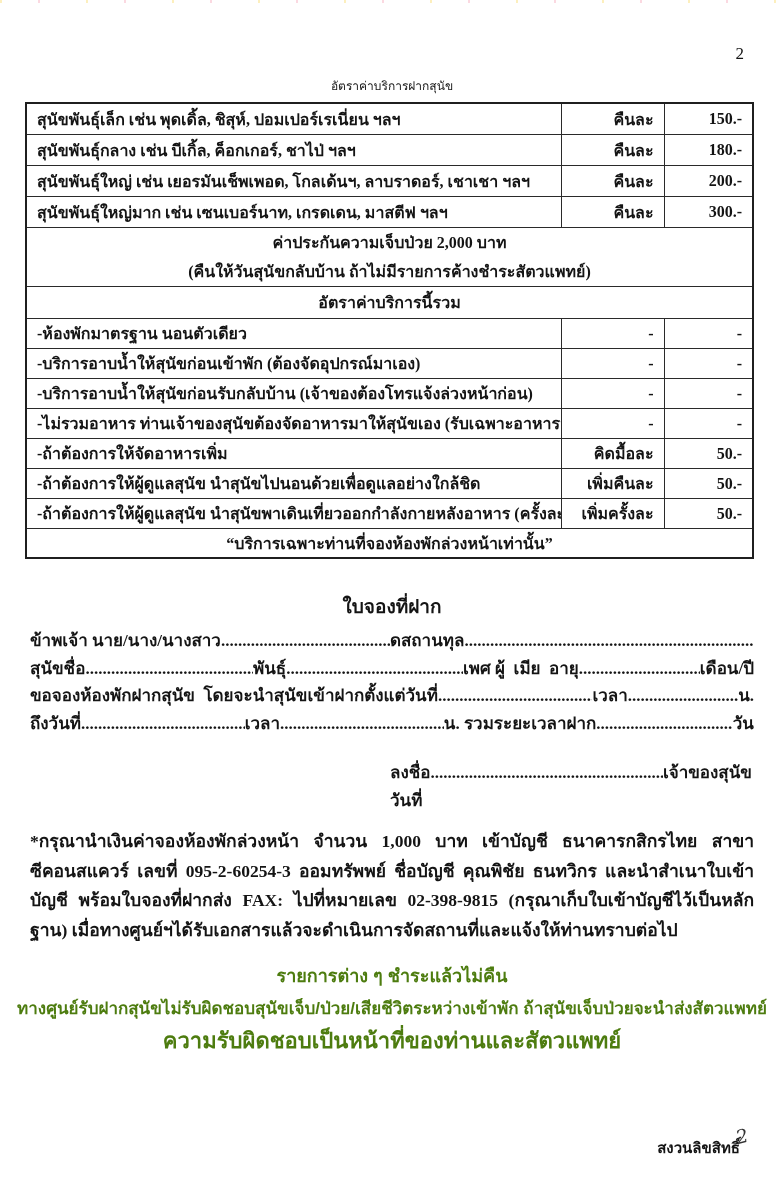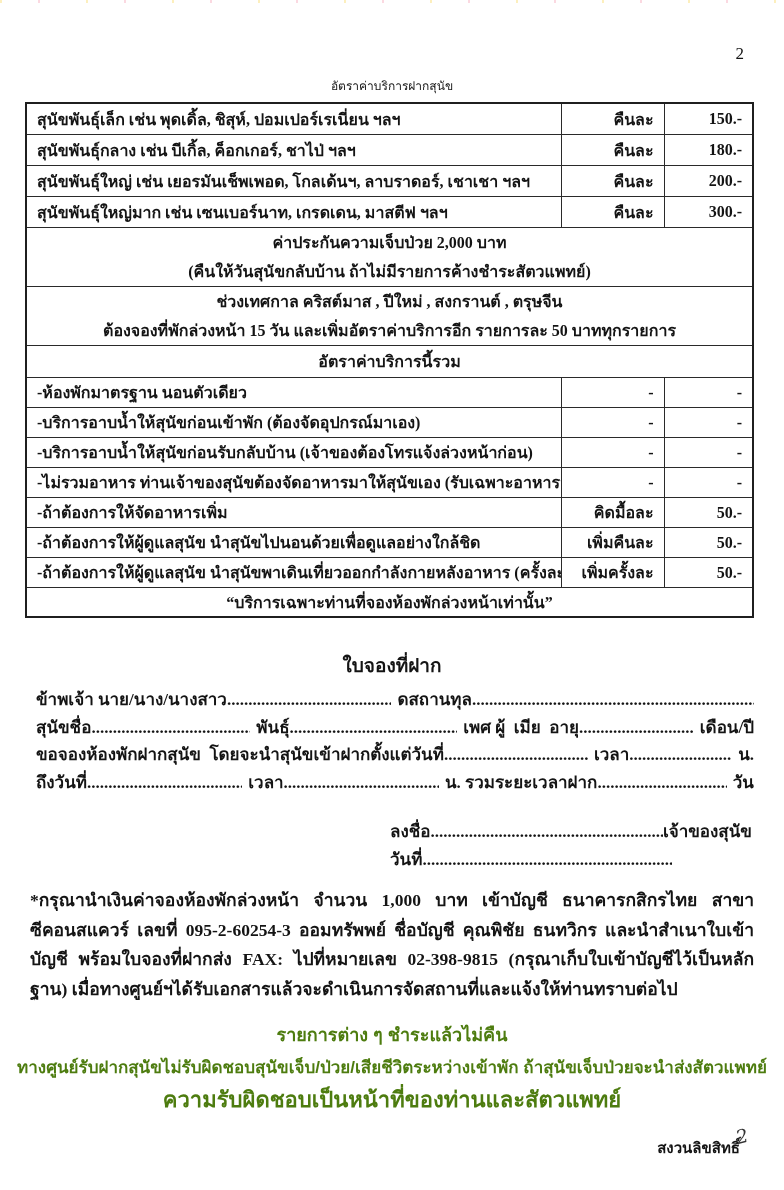--- a/index.html
+++ b/index.html
@@ -36,30 +36,30 @@
   td.unit,td.price{text-align:right;padding-right:13px;}
   tr.r-price td{height:30px;}
   tr.r-inc td{height:29px;}
   td.merged{padding:5px 8px;text-align:center;white-space:normal;}
   td.merged .mline{line-height:29px;}
   tr.r-head td{height:31px;text-align:center;}
   tr.r-quote td{height:28px;text-align:center;}
   .form-title{margin-top:36px;text-align:center;font-size:19px;font-weight:bold;line-height:24px;}
   .form-lines{margin:8px 30px 0 30px;font-size:17px;font-weight:bold;}
   .fline{display:flex;line-height:27.5px;}
-  .fline .t{flex:0 0 auto;white-space:pre;margin-left:6px;}
+  .fline .t{flex:0 0 auto;white-space:pre;}
   .fline .dots{flex-grow:1;flex-basis:0;min-width:0;overflow:hidden;white-space:nowrap;}
   .fline .g7{flex-grow:7;} .fline .g12{flex-grow:12;}
   .fline .g18{flex-grow:18;} .fline .g19{flex-grow:19;} .fline .g13{flex-grow:13;}
   .fline .g21{flex-grow:21;} .fline .g15{flex-grow:15;}
   .sig-block{margin:22px 32px 0 390px;font-size:17px;font-weight:bold;}
   .sig-line{display:flex;line-height:28px;}
   .sig-line .t{flex:0 0 auto;white-space:pre;}
   .sig-line .dots{flex-grow:1;flex-basis:0;min-width:0;overflow:hidden;white-space:nowrap;}
-  .sig-date{width:282px;}
+  .sig-date{width:282px;flex-direction:column;}
   .pay-note{
     margin:12px 30px 0 30px;font-size:17.5px;font-weight:bold;
     line-height:29.5px;text-align:justify;
   }
   .footer-notes{margin-top:14px;text-align:center;
     font-family:"Liberation Sans","DejaVu Sans",sans-serif;font-weight:bold;color:#4d7c0f;}
   .fnote1{font-size:18px;line-height:34px;}
   .fnote2{font-size:17px;line-height:32px;}
   .fnote3{font-size:22px;line-height:32px;}
   .copyright{position:absolute;right:44px;top:1136px;font-size:15px;font-weight:bold;}
@@ -105,26 +105,20 @@
       <td>สุนัขพันธุ์ใหญ่มาก เช่น เซนเบอร์นาท, เกรดเดน, มาสตีฟ ฯลฯ</td>
       <td class="unit">คืนละ</td>
       <td class="price">300.-</td>
     </tr>
     <tr>
       <td class="merged" colspan="3">
         <div class="mline">ค่าประกันความเจ็บป่วย 2,000 บาท</div>
         <div class="mline">(คืนให้วันสุนัขกลับบ้าน ถ้าไม่มีรายการค้างชำระสัตวแพทย์)</div>
       </td>
     </tr>
-    <tr>
-      <td class="merged" colspan="3">
-        <div class="mline">ช่วงเทศกาล คริสต์มาส , ปีใหม่ , สงกรานต์ , ตรุษจีน</div>
-        <div class="mline">ต้องจองที่พักล่วงหน้า 15 วัน และเพิ่มอัตราค่าบริการอีก รายการละ 50 บาททุกรายการ</div>
-      </td>
-    </tr>
     <tr class="r-head">
       <td colspan="3">อัตราค่าบริการนี้รวม</td>
     </tr>
     <tr class="r-inc">
       <td>-ห้องพักมาตรฐาน นอนตัวเดียว</td>
       <td class="unit">-</td>
       <td class="price">-</td>
     </tr>
     <tr class="r-inc">
       <td>-บริการอาบน้ำให้สุนัขก่อนเข้าพัก (ต้องจัดอุปกรณ์มาเอง)</td>

